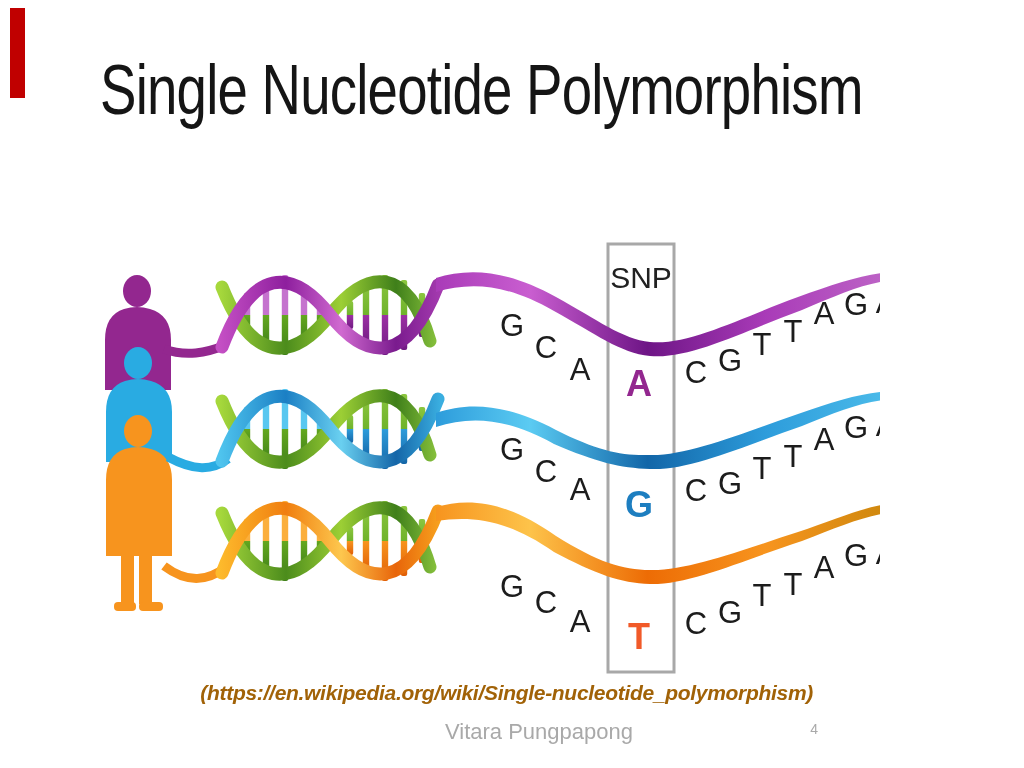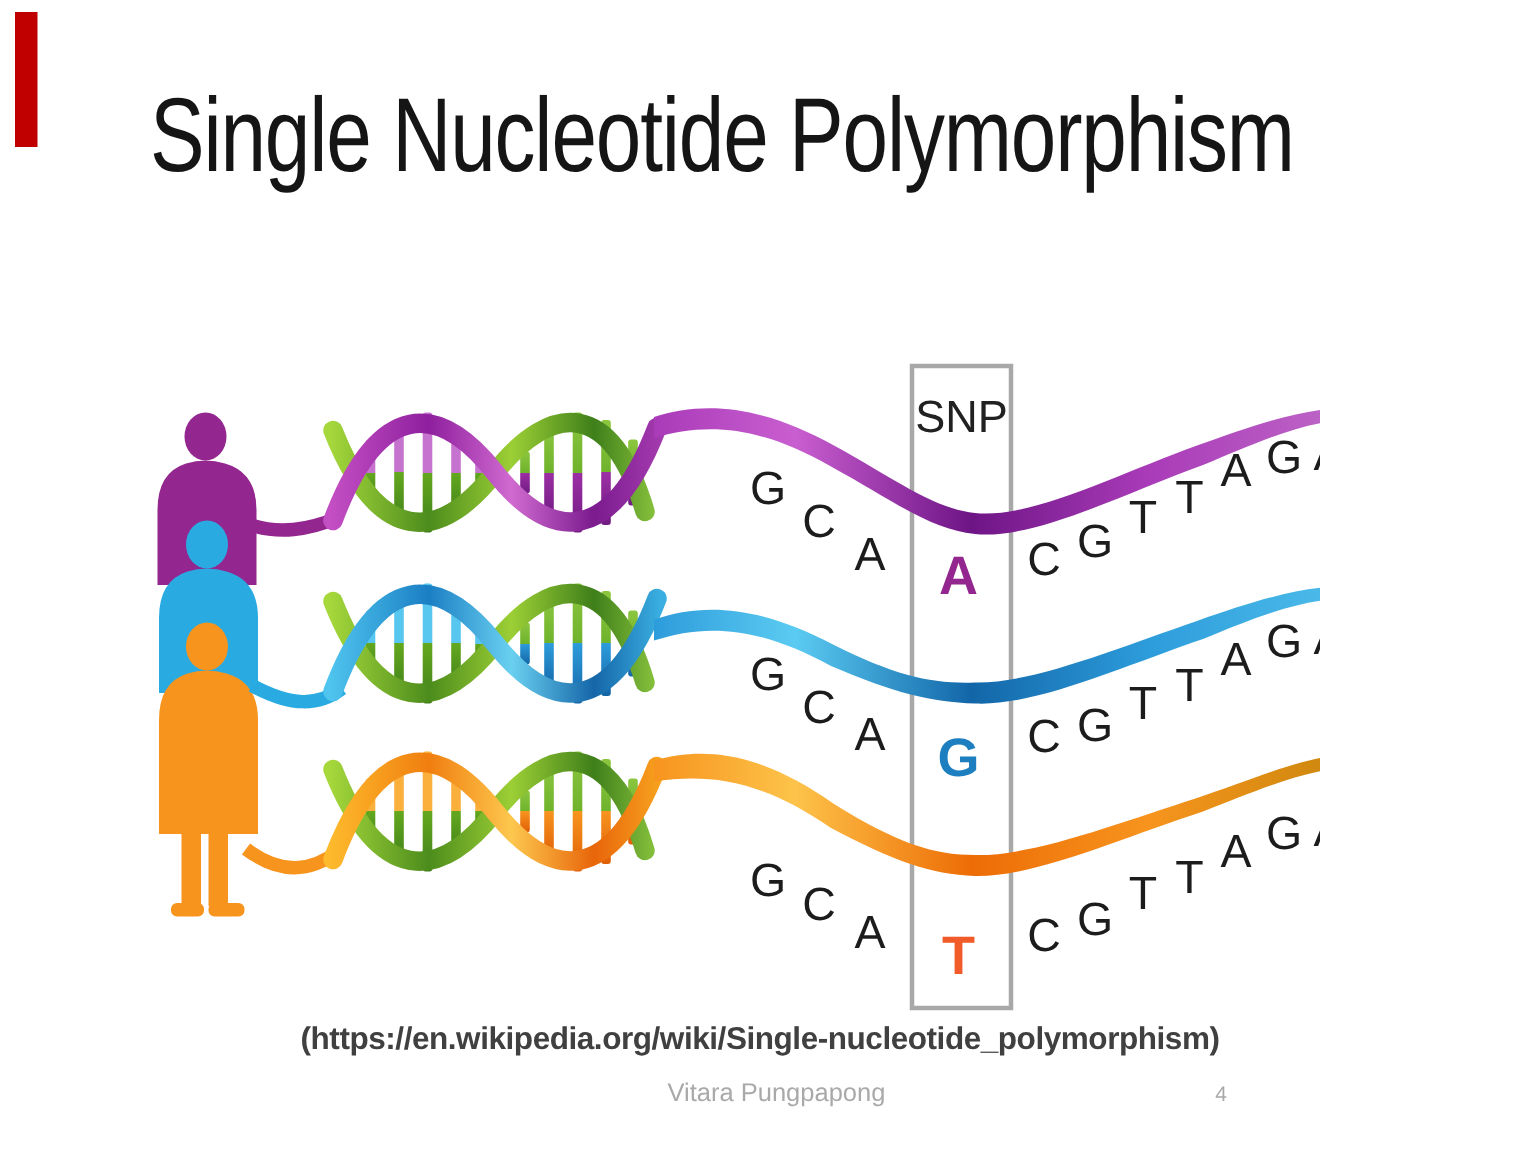--- a/index.html
+++ b/index.html
@@ -6,23 +6,23 @@
   .slide{position:relative;width:880px;height:768px;background:#ffffff;overflow:hidden;
          font-family:"Liberation Sans",sans-serif;color:#1a1a1a;}
   .red-marker{position:absolute;left:10px;top:8px;width:15px;height:90px;background:#C00000;}
   .title{position:absolute;left:100px;top:55px;font-size:70px;line-height:1;white-space:nowrap;
          color:#151515;transform:scaleX(0.78);transform-origin:0 0;letter-spacing:-1px;}
   .bullet-item{position:absolute;left:68px;top:192px;white-space:nowrap;}
   .bullet-dot{display:inline-block;font-size:24px;vertical-align:6px;margin-right:14px;color:#151515;}
   .bullet-text{display:inline-block;font-size:30px;color:#151515;transform:scaleX(0.85);
                transform-origin:0 50%;letter-spacing:-0.5px;}
   .figure-svg{position:absolute;left:0;top:0;width:1024px;height:768px;}
-  .caption{position:absolute;right:67px;top:681px;font-size:21px;font-weight:700;
-           white-space:nowrap;color:#404040;letter-spacing:-0.3px;}
-  .footer-author{position:absolute;left:445px;top:719px;font-size:17px;color:#A9A9A9;white-space:nowrap;}
+  .caption{position:absolute;right:67px;top:681px;font-size:21px;font-style:italic;font-weight:700;
+           white-space:nowrap;color:#a16207;letter-spacing:-0.3px;}
+  .footer-author{position:absolute;left:445px;top:719px;font-size:22px;color:#A9A9A9;white-space:nowrap;}
   .page-number{position:absolute;right:62px;top:721px;font-size:14px;color:#A9A9A9;}
   text.seq{font-family:"Liberation Sans",sans-serif;font-size:31px;fill:#1c1c1c;text-anchor:middle;}
   text.snpallele{font-family:"Liberation Sans",sans-serif;font-size:36px;font-weight:bold;text-anchor:middle;}
   text.snplabel{font-family:"Liberation Sans",sans-serif;font-size:30px;fill:#212121;text-anchor:middle;}
 </style>
 </head>
 <body>
 
 <div class="slide">
 

